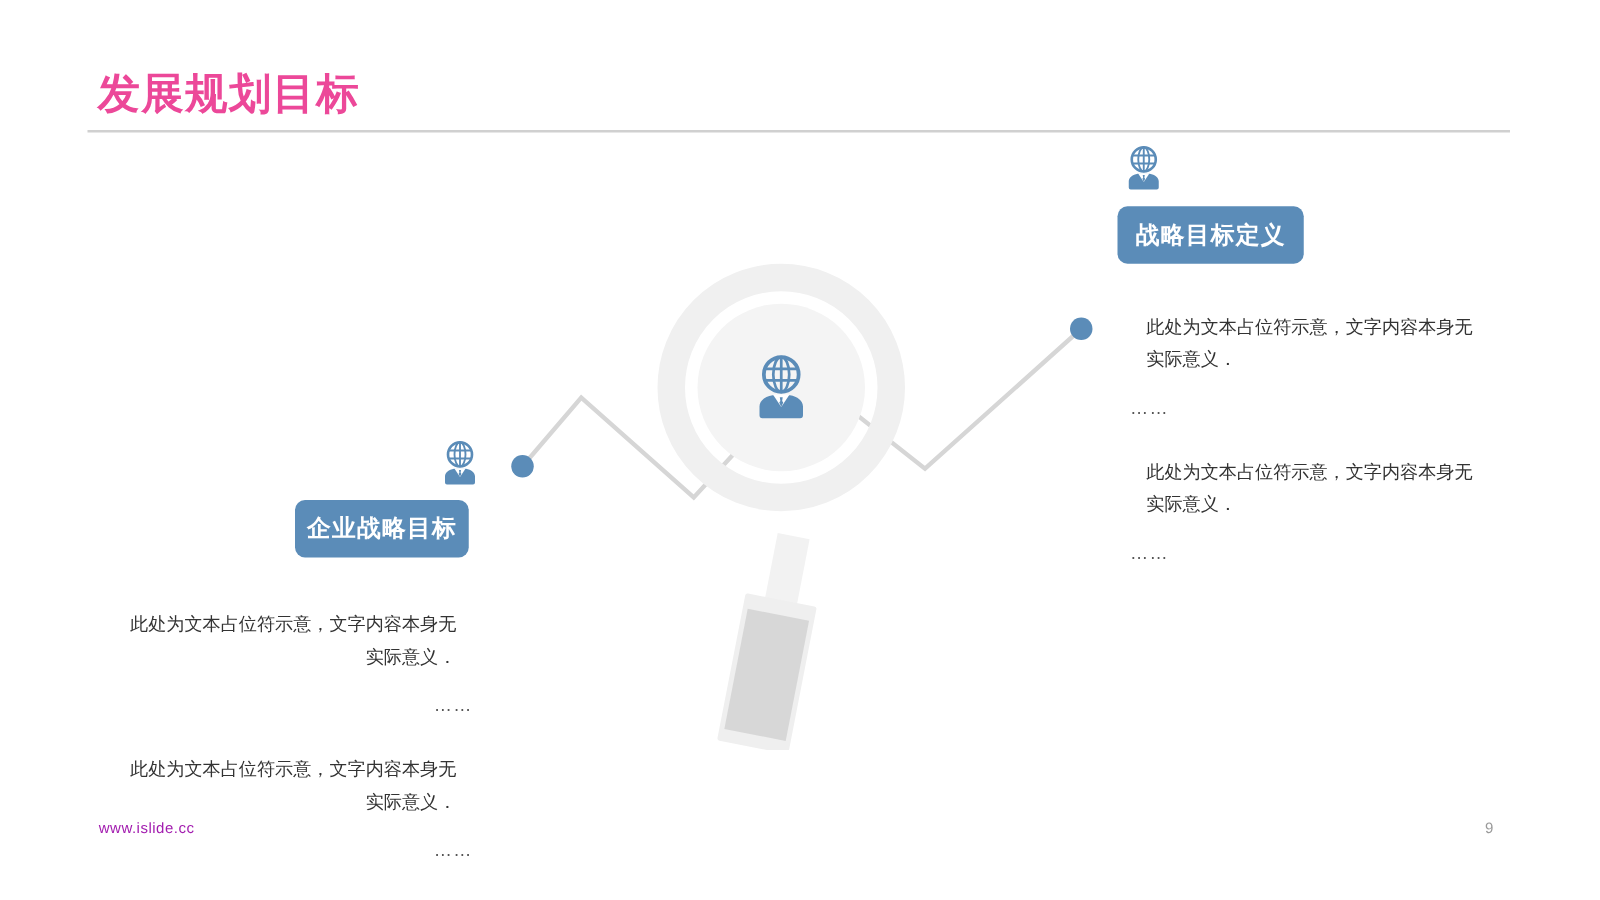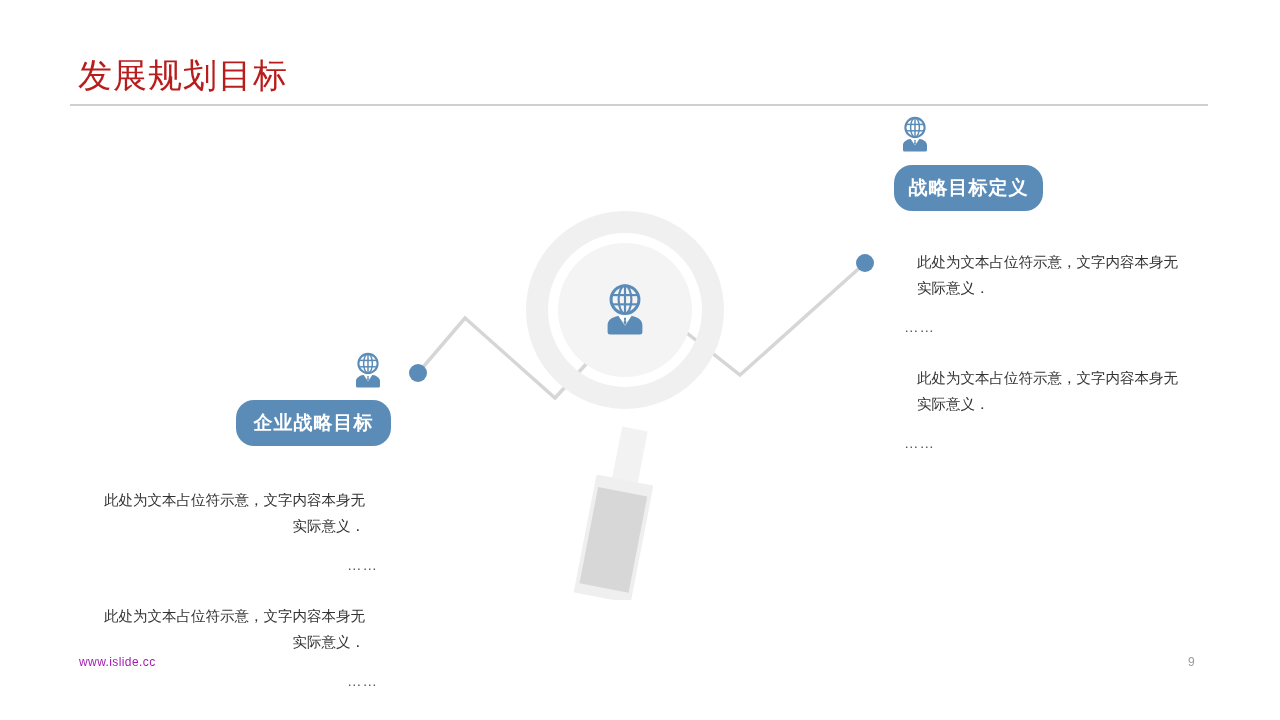--- a/index.html
+++ b/index.html
@@ -21,22 +21,22 @@
     height: 720px;
     background: #ffffff;
   }
 
   
   .page-title {
     position: absolute;
     left: 78px;
     top: 52px;
     font-size: 34px;
-    font-weight: normal;
-    color: #b91c1c;
+    font-weight: bold;
+    color: #ec4899;
     letter-spacing: 1px;
     line-height: 46px;
     white-space: nowrap;
   }
   .title-divider {
     position: absolute;
     left: 70px;
     top: 104px;
     width: 1138px;
     height: 2px;
@@ -94,34 +94,34 @@
     left: 596px;
     top: 280px;
     width: 58px;
     height: 58px;
   }
 
   
   .label-pill {
     position: absolute;
     background: #5b8cb8;
-    border-radius: 18px;
+    border-radius: 8px;
     color: #ffffff;
     font-size: 19px;
     font-weight: bold;
     letter-spacing: 1px;
     display: flex;
     align-items: center;
     justify-content: center;
     box-sizing: border-box;
   }
   .label-pill.left {
     left: 236px;
     top: 400px;
-    width: 155px;
+    width: 139px;
     height: 46px;
   }
   .label-pill.right {
     left: 894px;
     top: 165px;
     width: 149px;
     height: 46px;
   }
 
   

